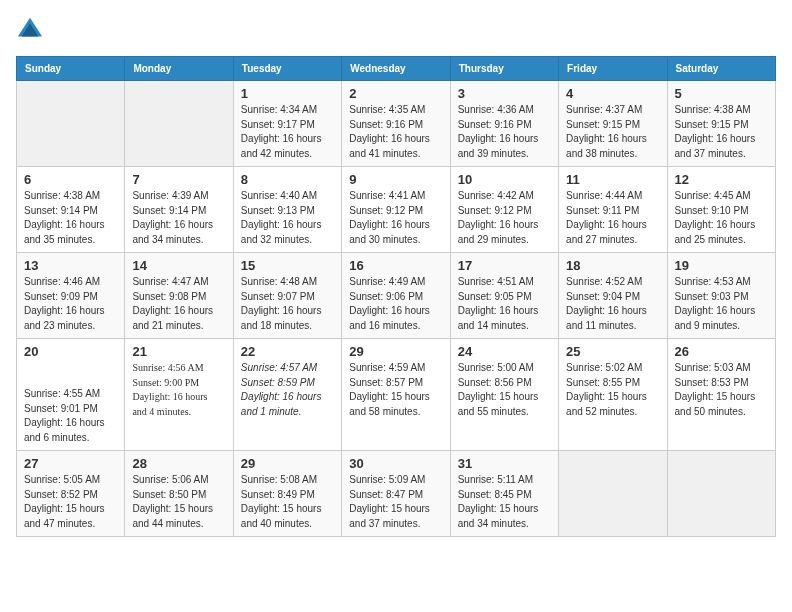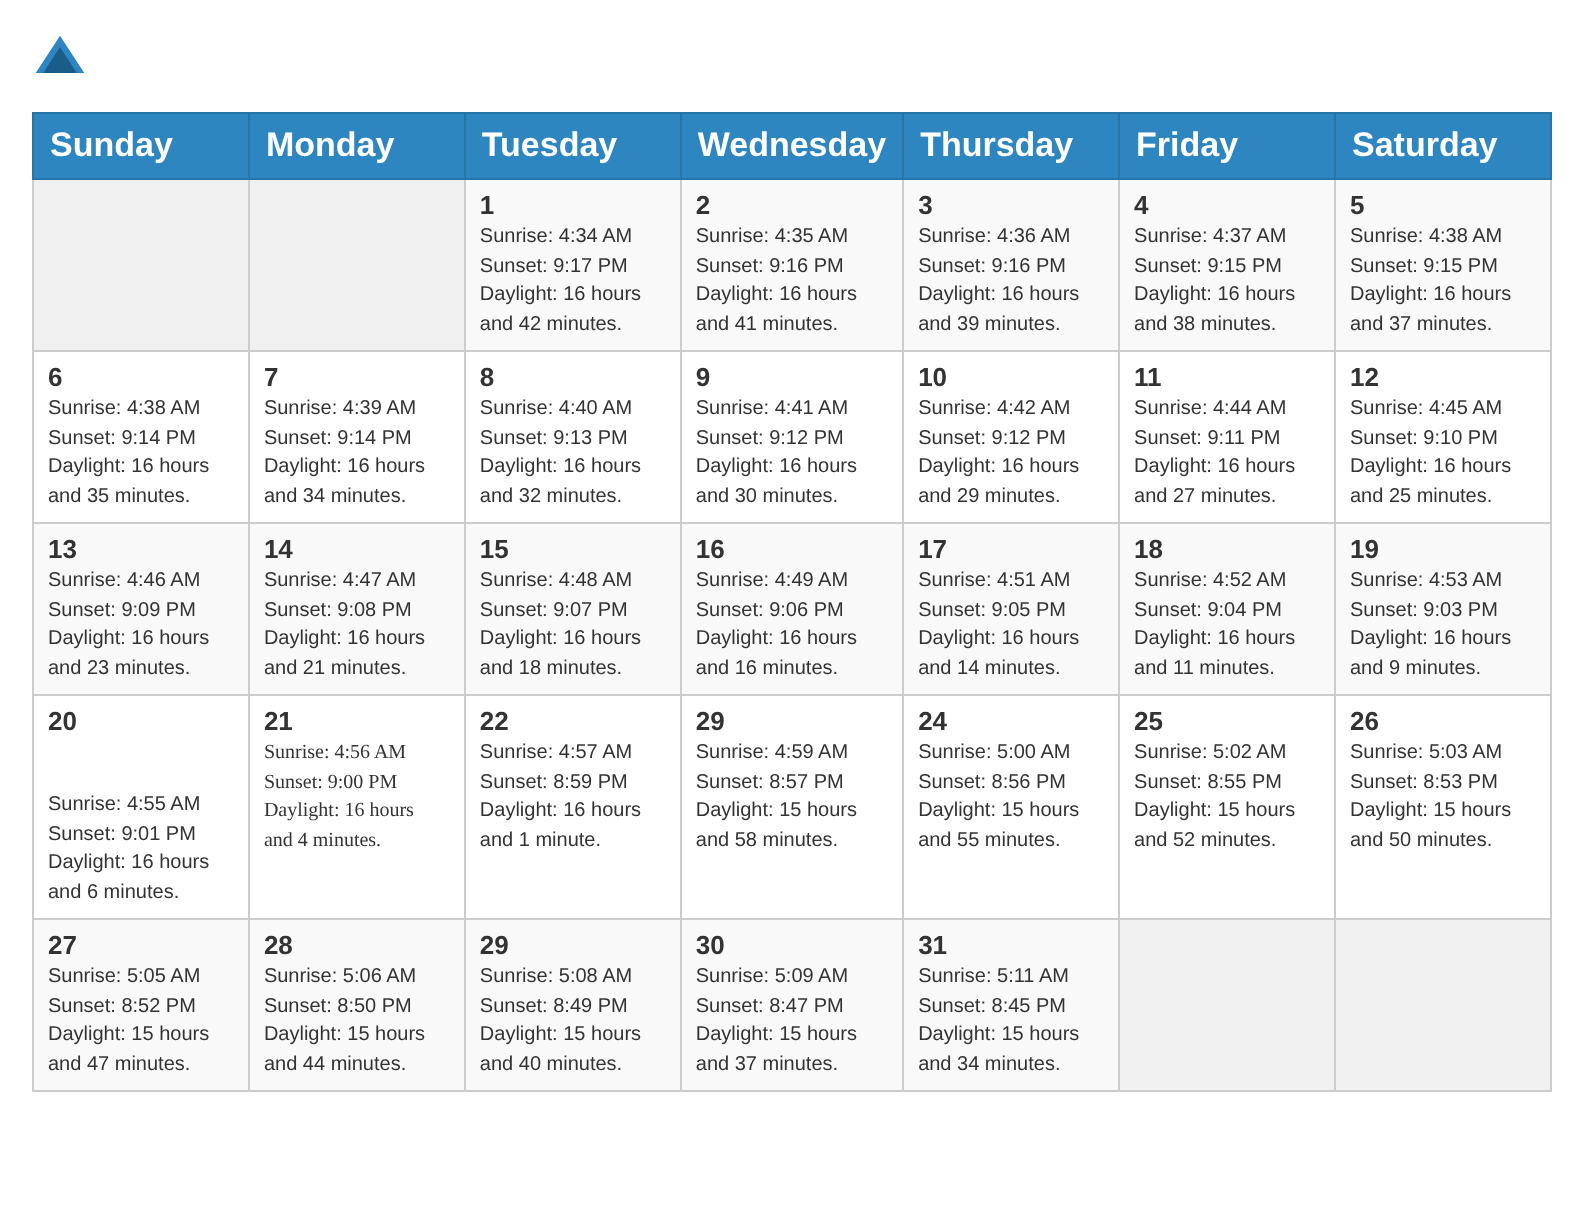--- a/index.html
+++ b/index.html
@@ -57,21 +57,21 @@
     .calendar {
       width: 100%;
       border-collapse: collapse;
       border: 1px solid #ccc;
     }
     .calendar th {
       background-color: #2e86c1;
       color: #fff;
       text-align: left;
       padding: 6px 8px;
-      font-size: 17px;
+      font-size: 10px;
       font-weight: bold;
       border: 1px solid #2575a8;
     }
     .calendar td {
       vertical-align: top;
       border: 1px solid #ccc;
       padding: 5px 7px;
       width: 108px;
       min-height: 80px;
       font-size: 11px;
@@ -284,21 +284,21 @@
         </td>
         <td>
           <span class="day-number">21</span>
           <div class="day-info" style="white-space: pre-line; font-family: Liberation Serif, serif;">Sunrise: 4:56 AM
 Sunset: 9:00 PM
 Daylight: 16 hours
 and 4 minutes.</div>
         </td>
         <td>
           <span class="day-number">22</span>
-          <div class="day-info" style="white-space: pre-line;">Sunrise: 4:57 AM
+          <div class="day-info" style="white-space: pre-line; font-style: italic;">Sunrise: 4:57 AM
 Sunset: 8:59 PM
 Daylight: 16 hours
 and 1 minute.</div>
         </td>
         <td>
           <span class="day-number">29</span>
           <div class="day-info" style="white-space: pre-line;">Sunrise: 4:59 AM
 Sunset: 8:57 PM
 Daylight: 15 hours
 and 58 minutes.</div>

